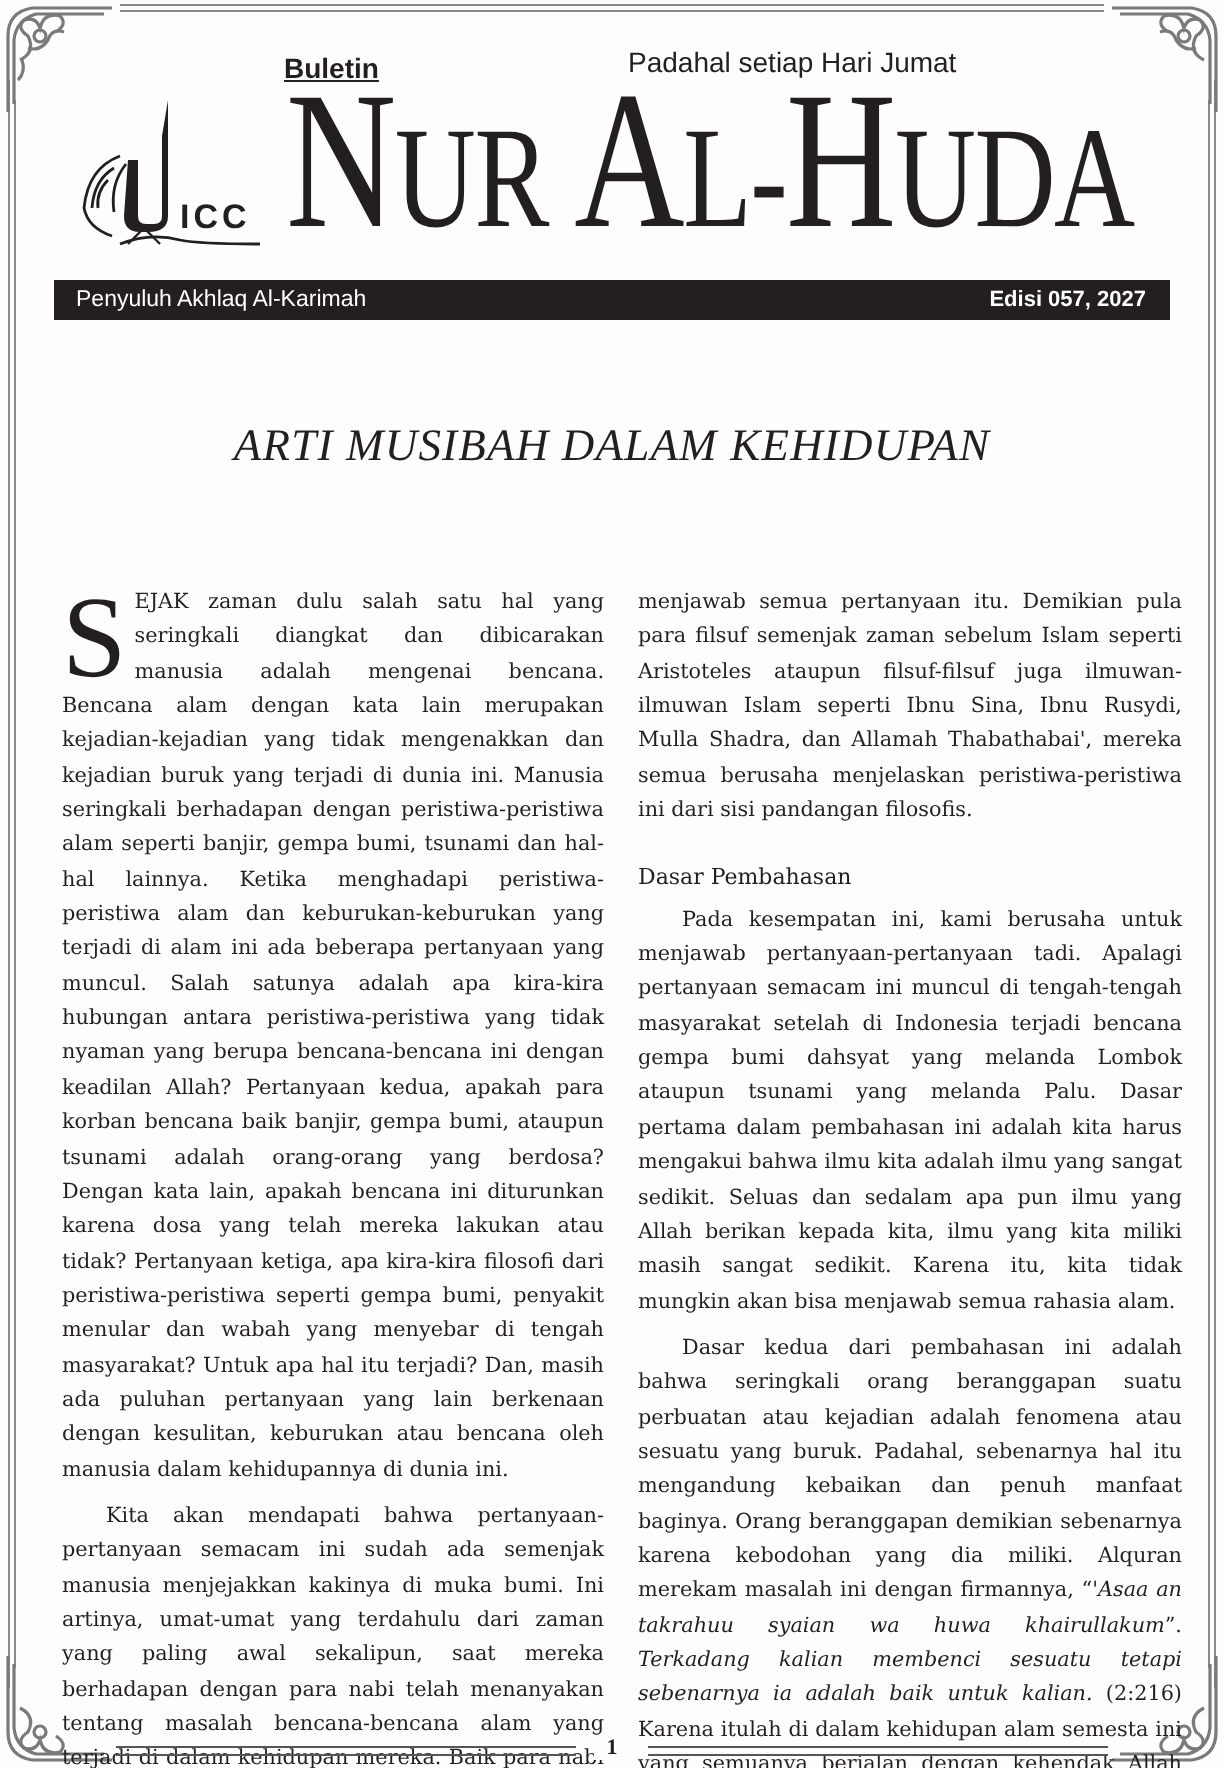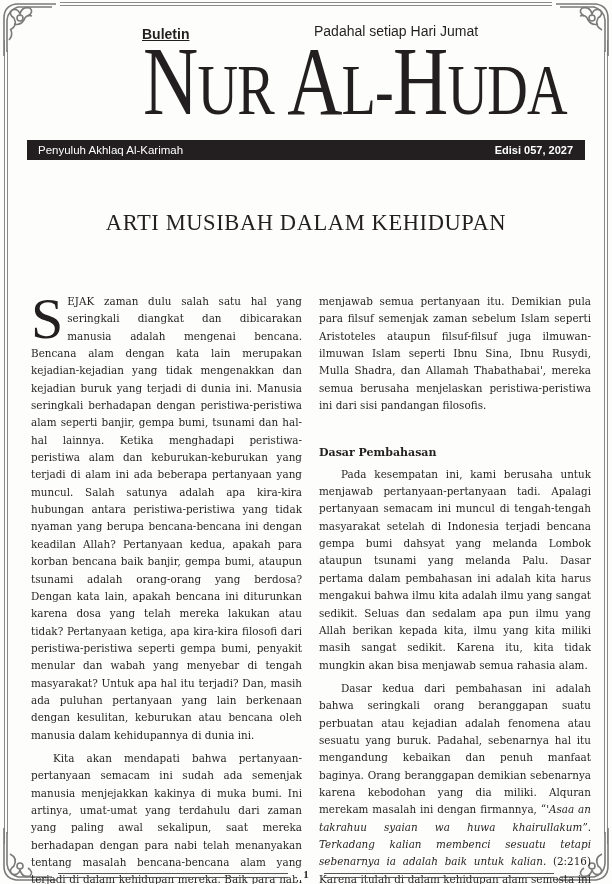--- a/index.html
+++ b/index.html
@@ -65,21 +65,21 @@
     font-size: 10.4px; line-height: 17.35px; text-align: justify;
   }
   .col-left { left: 31px; }
   .col-right { left: 319px; width: 272px; }
   .column p { margin: 0; text-indent: 0; }
   .column p.indent { text-indent: 22px; margin-top: 6px; }
   .dropcap {
     float: left; font-size: 58px; line-height: 48px;
     margin: 2px 4px 0 0; font-family: "Liberation Serif", serif;
   }
-  .subhead { font-weight: bold; margin: 30px 0 4px 0; font-size: 11px; }
+  .subhead { font-weight: normal; margin: 16px 0 4px 0; font-size: 11px; }
   .column p.gap { margin-top: 0; }
   em { font-style: italic; }
 
   
   .footer {
     position: absolute; left: 0; right: 0; bottom: 2px; height: 16px;
     display: flex; justify-content: center; align-items: center;
   }
   .footer-rule { position: absolute; top: 7px; height: 3px; border-top: 1px solid #555; border-bottom: 1px solid #555; }
   .footer-rule.left { left: 58px; width: 230px; }
@@ -134,32 +134,46 @@
       <g fill="none" stroke="#7a7a7a" stroke-width="1.6">
     <path d="M4 56 V18 Q4 6 16 4 H56"></path>
     <path d="M7 52 V20 Q8 10 18 7 H52"></path>
     <path d="M10 30 q8 -4 4 -12 q-6 -4 -2 -8 q6 -2 8 4 q2 -8 10 -6 q4 4 -2 8"></path>
     <circle cx="20" cy="18" r="3"></circle>
   </g>
     </svg>
 </div>
 
 <header class="masthead">
+  <div class="logo">
+    <svg viewBox="0 0 100 78">
+      <g fill="none" stroke="#231f20" stroke-width="1.4">
+        <path d="M30 30 q-16 6 -18 26 q2 10 14 14"></path>
+        <path d="M27 36 q-10 6 -11 20"></path>
+        <path d="M24 42 q-6 6 -5 14"></path>
+        <path d="M33 34 q-8 10 -6 24"></path>
+      </g>
+      <path d="M34 32 h5 v28 q0 4 4 4 h4 q4 0 4 -4 v-40 l3 -18 v58 q0 8 -10 8 h-4 q-8 0 -8 -8 z" fill="#231f20"></path>
+      <path d="M30 74 q15 -6 30 -2 q10 2 40 2" fill="none" stroke="#231f20" stroke-width="1.4"></path>
+      <path d="M34 74 l8 -8 l8 8" fill="none" stroke="#231f20" stroke-width="1.2"></path>
+      <text x="60" y="66" font-family="Liberation Sans, sans-serif" font-weight="bold" font-size="17" fill="#231f20" letter-spacing="2">ICC</text>
+    </svg>
+  </div>
   <div class="buletin">Buletin</div>
   <div class="terbit">Padahal setiap Hari Jumat</div>
   <div class="brand-title">
     <span class="big">N</span><span class="small">UR </span><span class="big">A</span><span class="small">L-</span><span class="big">H</span><span class="small">UDA</span>
   </div>
   <div class="tagline-bar">
     <span>Penyuluh Akhlaq Al-Karimah</span>
     <span class="edisi">Edisi 057, 2027</span>
   </div>
 </header>
 
-<h1 class="headline" style="margin:0;font-weight:normal;">ARTI MUSIBAH DALAM KEHIDUPAN</h1>
+<h1 class="headline" style="margin:0;font-weight:normal;font-style:italic;">ARTI MUSIBAH DALAM KEHIDUPAN</h1>
 
 <section class="column col-left">
   <p><span class="dropcap">S</span><span>EJAK zaman dulu salah satu hal yang seringkali diangkat dan dibicarakan manusia adalah mengenai bencana. Bencana alam dengan kata lain merupakan kejadian-kejadian yang tidak mengenakkan dan kejadian buruk yang terjadi di dunia ini. Manusia seringkali berhadapan dengan peristiwa-peristiwa alam seperti banjir, gempa bumi, tsunami dan hal-hal lainnya. Ketika menghadapi peristiwa-peristiwa alam dan keburukan-keburukan yang terjadi di alam ini ada beberapa pertanyaan yang muncul. Salah satunya adalah apa kira-kira hubungan antara peristiwa-peristiwa yang tidak nyaman yang berupa bencana-bencana ini dengan keadilan Allah? Pertanyaan kedua, apakah para korban bencana baik banjir, gempa bumi, ataupun tsunami adalah orang-orang yang berdosa? Dengan kata lain, apakah bencana ini diturunkan karena dosa yang telah mereka lakukan atau tidak? Pertanyaan ketiga, apa kira-kira filosofi dari peristiwa-peristiwa seperti gempa bumi, penyakit menular dan wabah yang menyebar di tengah masyarakat? Untuk apa hal itu terjadi? Dan, masih ada puluhan pertanyaan yang lain berkenaan dengan kesulitan, keburukan atau bencana oleh manusia dalam kehidupannya di dunia ini.</span></p>
   <p class="indent">Kita akan mendapati bahwa pertanyaan-pertanyaan semacam ini sudah ada semenjak manusia menjejakkan kakinya di muka bumi. Ini artinya, umat-umat yang terdahulu dari zaman yang paling awal sekalipun, saat mereka berhadapan dengan para nabi telah menanyakan tentang masalah bencana-bencana alam yang terjadi di dalam kehidupan mereka. Baik para nabi maupun kitab-kitab suci telah menjelaskan dan</p>
 </section>
 
 <section class="column col-right">
   <p>menjawab semua pertanyaan itu. Demikian pula para filsuf semenjak zaman sebelum Islam seperti Aristoteles ataupun filsuf-filsuf juga ilmuwan-ilmuwan Islam seperti Ibnu Sina, Ibnu Rusydi, Mulla Shadra, dan Allamah Thabathabai', mereka semua berusaha menjelaskan peristiwa-peristiwa ini dari sisi pandangan filosofis.</p>
   <div class="subhead">Dasar Pembahasan</div>
   <p class="indent gap" style="margin-top:0">Pada kesempatan ini, kami berusaha untuk menjawab pertanyaan-pertanyaan tadi. Apalagi pertanyaan semacam ini muncul di tengah-tengah masyarakat setelah di Indonesia terjadi bencana gempa bumi dahsyat yang melanda Lombok ataupun tsunami yang melanda Palu. Dasar pertama dalam pembahasan ini adalah kita harus mengakui bahwa ilmu kita adalah ilmu yang sangat sedikit. Seluas dan sedalam apa pun ilmu yang Allah berikan kepada kita, ilmu yang kita miliki masih sangat sedikit. Karena itu, kita tidak mungkin akan bisa menjawab semua rahasia alam.</p>

